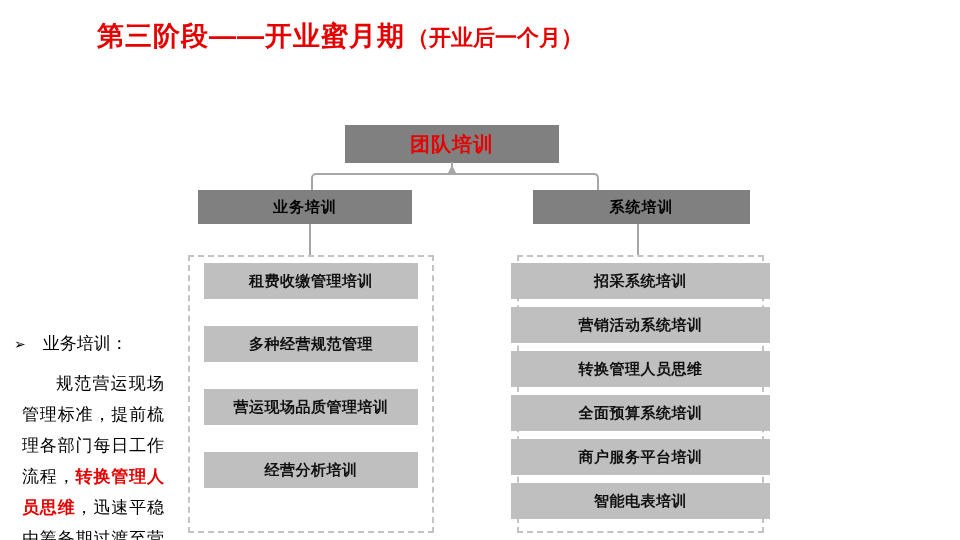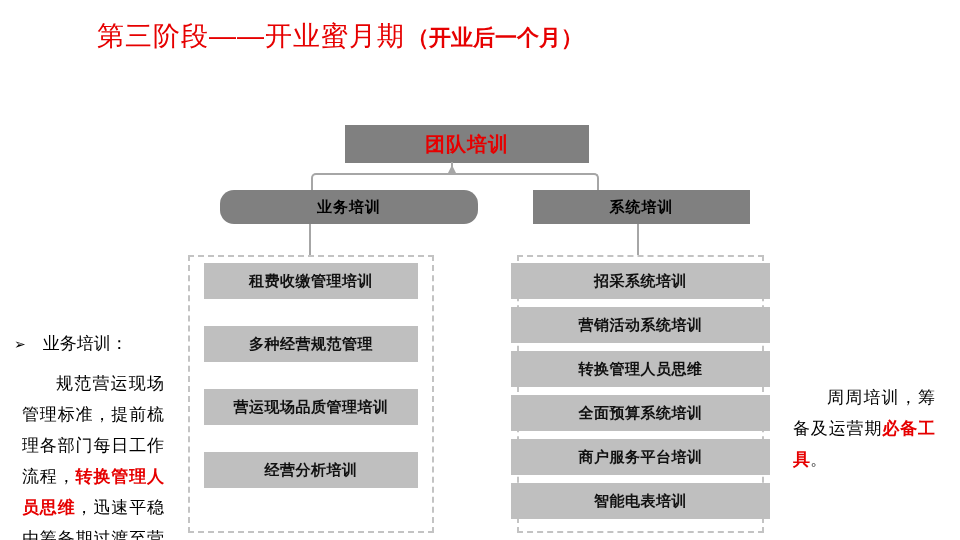--- a/index.html
+++ b/index.html
@@ -16,28 +16,28 @@
   
   .title {
     position: absolute;
     left: 97px;
     top: 18px;
     display: flex;
     align-items: baseline;
     color: #e60000;
     white-space: nowrap;
   }
-  .title-main { font-size: 27px; font-weight: 400; letter-spacing: 1px; }
+  .title-main { font-size: 27px; font-weight: 700; letter-spacing: 1px; }
   .title-sub  { font-size: 22px; font-weight: 900; margin-left: 2px; }
 
   
   .root-node {
     position: absolute;
     left: 345px; top: 125px;
-    width: 244px; height: 38px;
+    width: 214px; height: 38px;
     background: #808080;
     color: #e60000;
     font-size: 20px; font-weight: 700;
     display: flex; align-items: center; justify-content: center;
     letter-spacing: 1px;
   }
 
   
   .conn { position: absolute; background: #a6a6a6; }
   .conn-stub { left: 451px; top: 162px; width: 2px; height: 11px; }
@@ -63,21 +63,21 @@
   
   .branch-header {
     position: absolute;
     top: 190px; height: 34px;
     background: #808080;
     color: #000000;
     font-size: 15px; font-weight: 700;
     display: flex; align-items: center; justify-content: center;
     letter-spacing: 1px;
   }
-  .branch-header.left  { left: 220px; width: 258px; border-radius: 14px; }
+  .branch-header.left  { left: 198px; width: 214px; }
   .branch-header.right { left: 533px; width: 217px; }
 
   
   .group {
     position: absolute;
     top: 255px; height: 268px;
     border: 2px dashed #c3c3c3;
     display: flex;
     flex-direction: column;
     gap: 8px;
@@ -151,16 +151,15 @@
   </div>
 
   <div class="note note-business">
     <div class="note-title-row">
       <span class="note-bullet">➢</span><span class="note-title">业务培训：</span>
     </div>
     <p class="note-body"><span>规范营运现场管理标准，提前梳理各部门每日工作流程，</span><span class="note-highlight">转换管理人员思维</span><span>，迅速平稳由筹备期过渡至营运期。</span></p>
   </div>
 
   <div class="note note-system">
-    <p class="note-body"><span>周周培训，筹备及运营期</span><span class="note-highlight">必备工具</span><span>。</span></p>
   </div>
 
 </div>
 
 </body></html>

